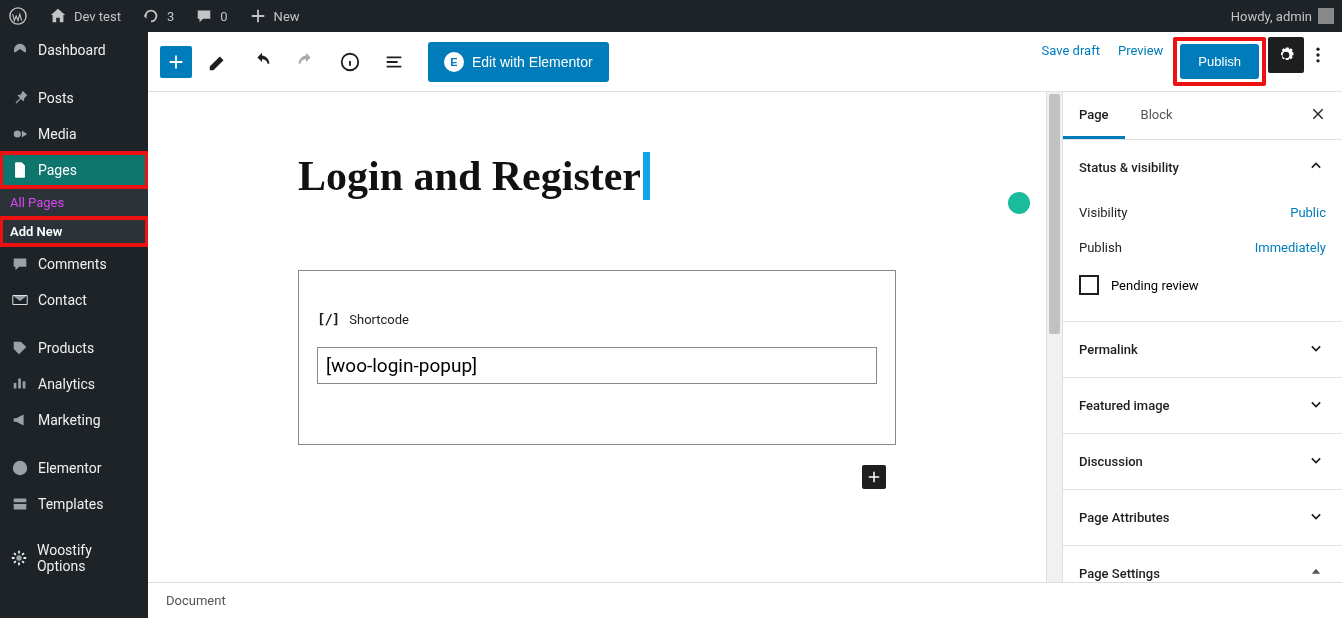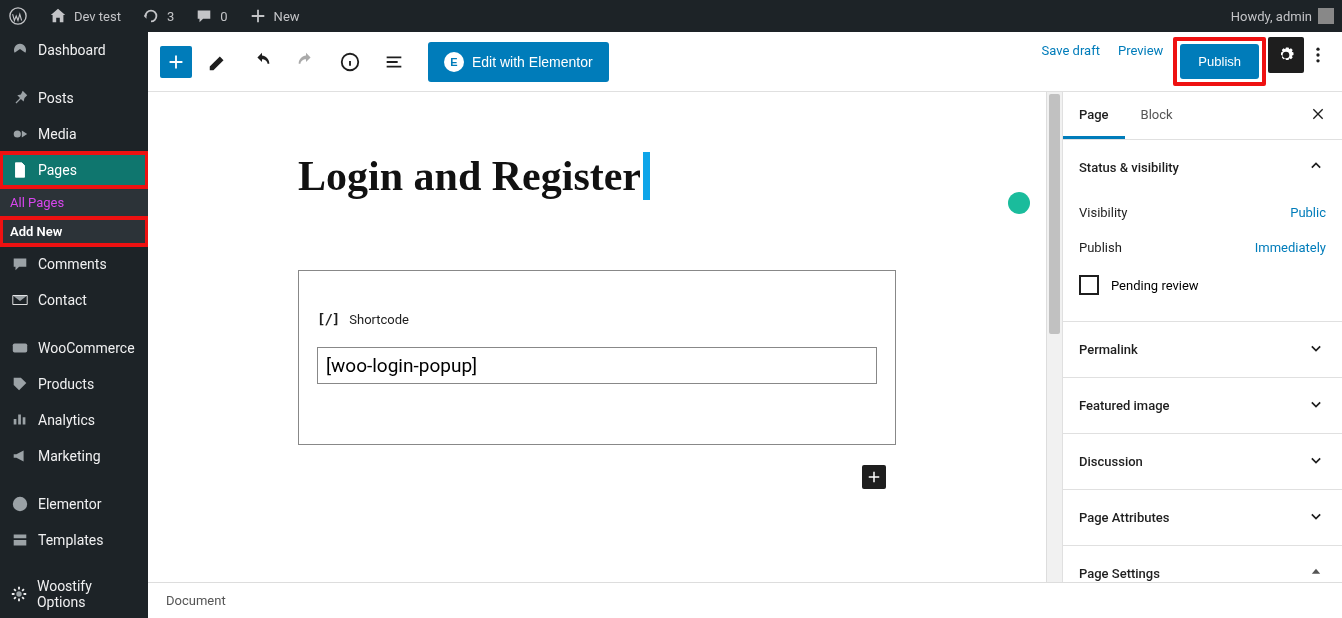--- a/index.html
+++ b/index.html
@@ -182,28 +182,20 @@
             <path d="M2 5h16v10H2z" fill="none" stroke="currentColor"></path>
             <path d="M2 5l8 6 8-6"></path>
           </svg>
         </span>
         <span>Contact</span>
       </div>
     <div style="height:12px"></div>
     <div class="sidebar-item">
         <span class="s-icon">
           <svg viewBox="0 0 20 20" width="18" height="18">
-            <rect x="2" y="5" width="16" height="10" rx="2"></rect>
-          </svg>
-        </span>
-        <span>WooCommerce</span>
-      </div>
-    <div class="sidebar-item">
-        <span class="s-icon">
-          <svg viewBox="0 0 20 20" width="18" height="18">
             <path d="M3 3h8l6 6-8 8-6-6z"></path>
           </svg>
         </span>
         <span>Products</span>
       </div>
     <div class="sidebar-item">
         <span class="s-icon">
           <svg viewBox="0 0 20 20" width="18" height="18">
             <path d="M3 15h3V9H3zm5 0h3V4H8zm5 0h3v-8h-3z"></path>
           </svg>

